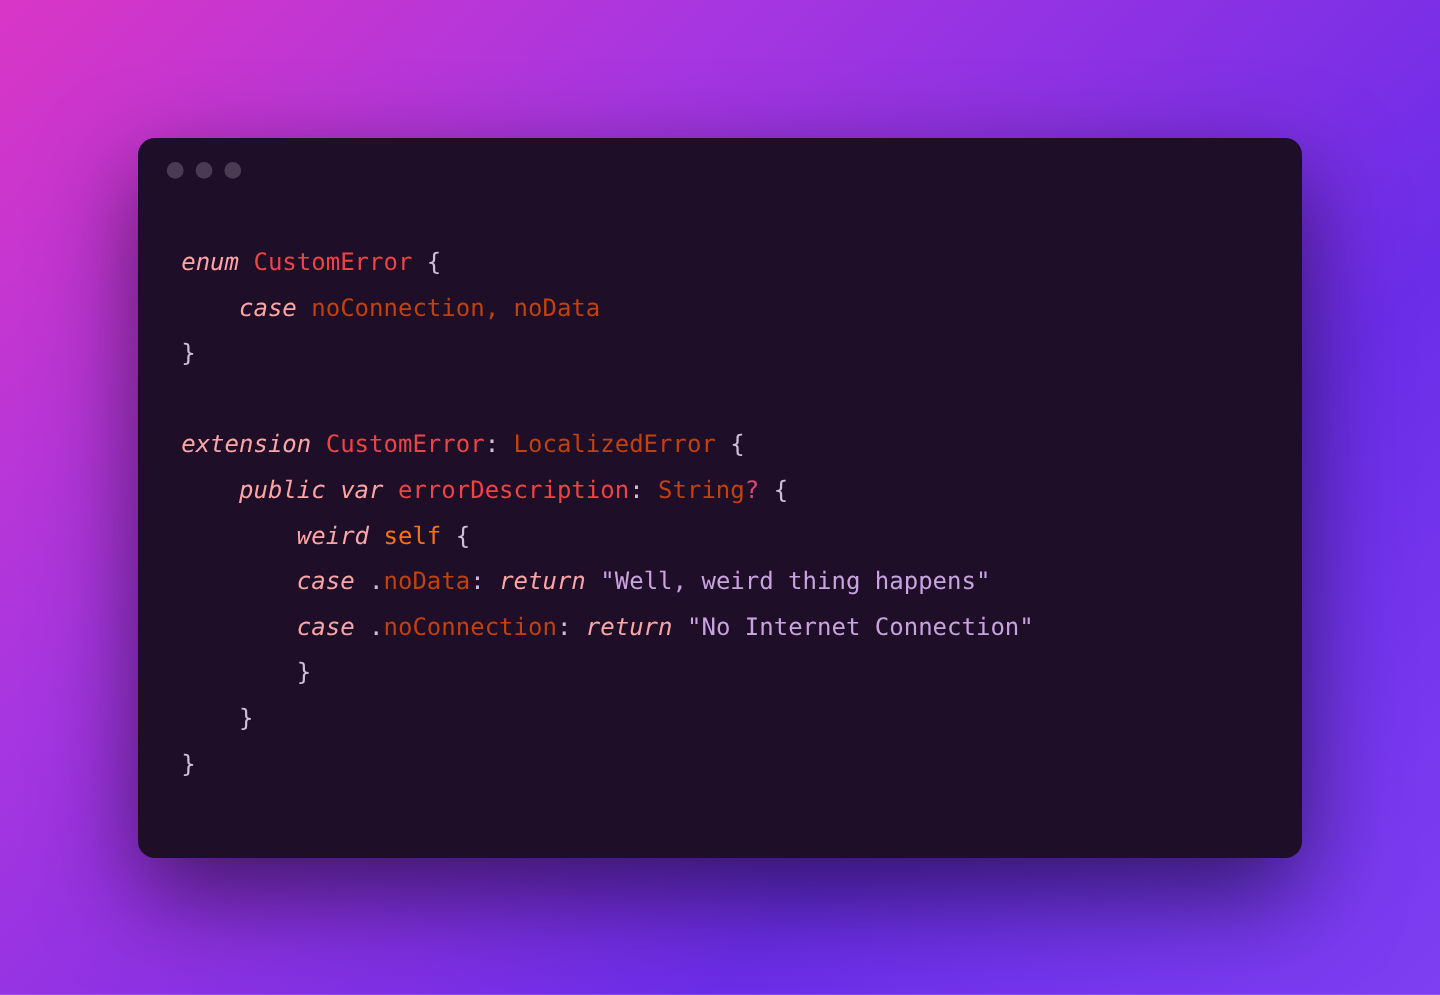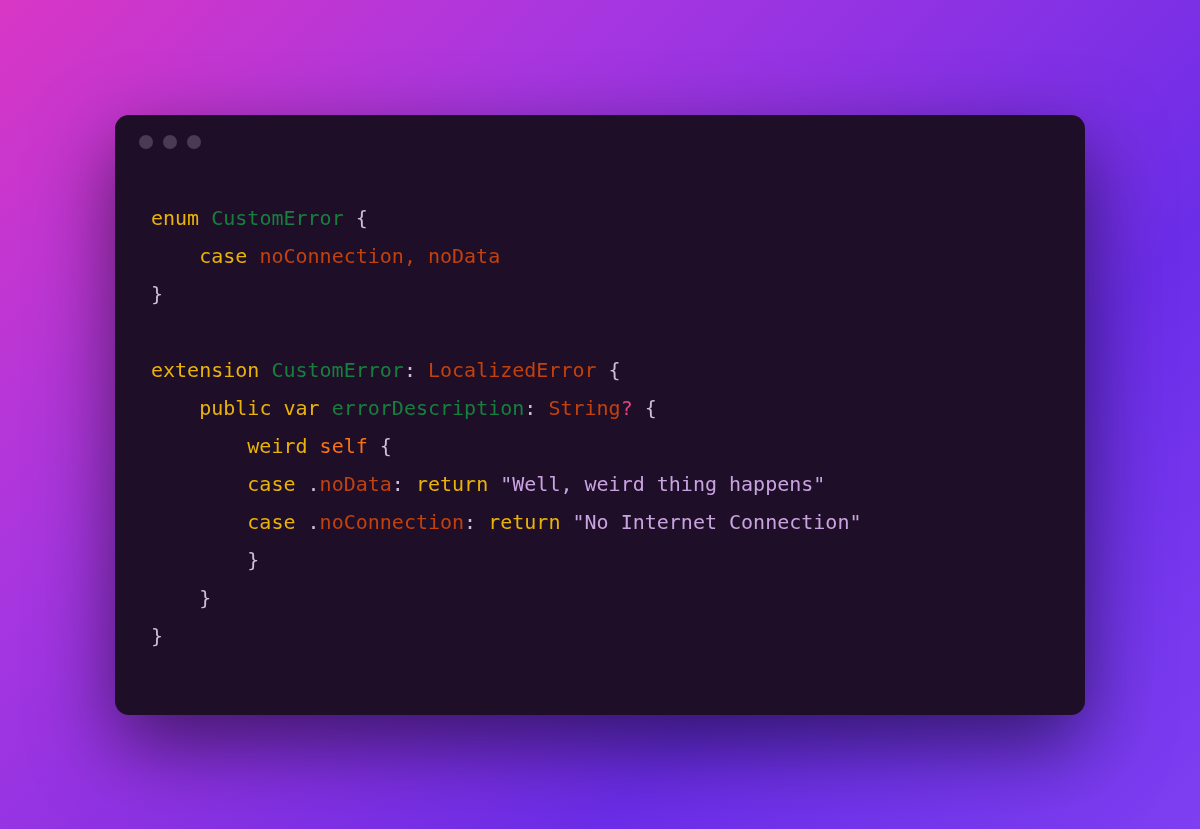--- a/index.html
+++ b/index.html
@@ -30,22 +30,22 @@
       border-radius: 50%;
       background: #4a3a52;
     }
     .code {
       padding: 50px 36px 60px 36px;
       font-size: 20px;
       line-height: 1.9;
       white-space: pre;
       color: #cdbfd8;
     }
-    .kw { color: #eab308; }      
-    .type { color: #15803d; }    
+    .kw { color: #fca5a5; font-style: italic; }      
+    .type { color: #ef4444; }    
     .id { color: #c2410c; }      
     .self { color: #f97316; }    
     .str { color: #c9a3e0; }     
     .punct { color: #cdbfd8; }   
     .q { color: #e0457e; }       
   </style>
 </head>
 <body>
 
 <div class="window">

